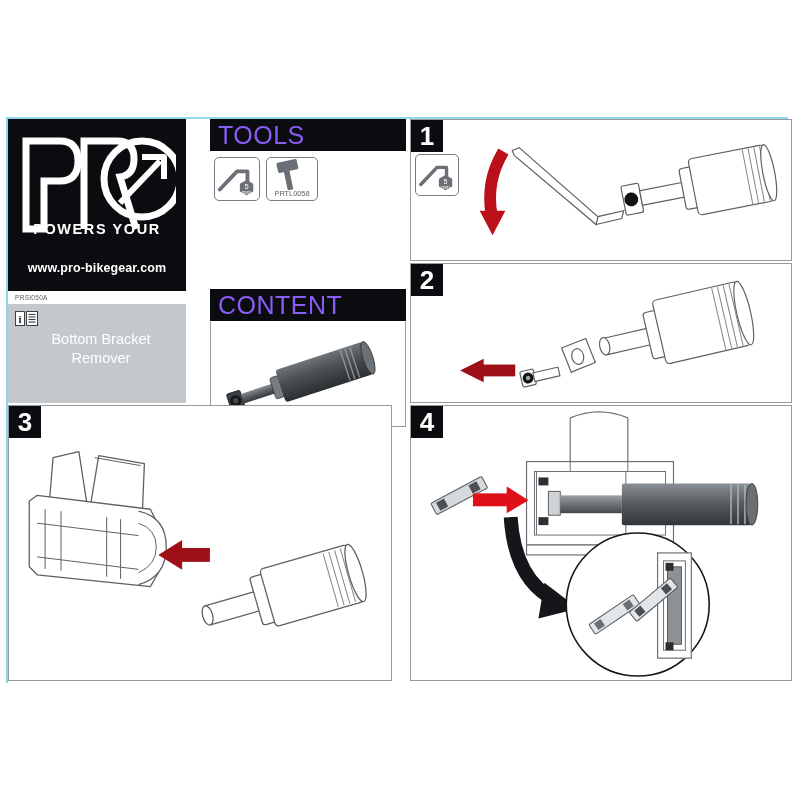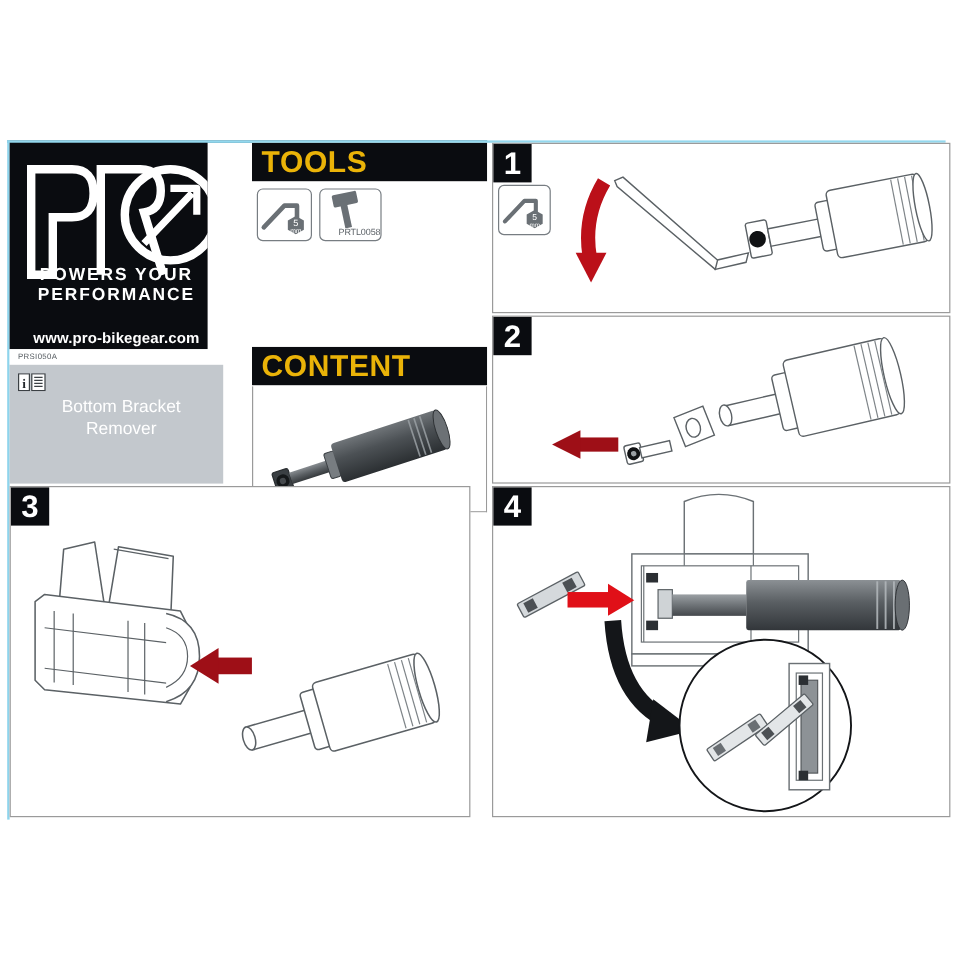--- a/index.html
+++ b/index.html
@@ -42,21 +42,21 @@
     position: absolute;
     box-sizing: border-box;
     border: 1px solid #9a9a9a;
     background: #ffffff;
     overflow: hidden;
   }
   
   #brand {
     position: absolute;
     left: 2px; top: 2px;
-    width: 165px; height: 172px;
+    width: 178px; height: 172px;
     background: #0a0c10;
     overflow: hidden;
   }
   #logo-wrap {
     position: absolute;
     left: 12px; top: 14px;
     width: 156px; height: 102px;
   }
   #tagline {
     position: absolute;
@@ -65,21 +65,21 @@
     text-align: center;
     color: #ffffff;
     font-weight: bold;
     font-size: 14.5px;
     letter-spacing: 1.6px;
     line-height: 17px;
     font-family: "Liberation Sans", sans-serif;
   }
   #brand-url {
     position: absolute;
-    left: 0; top: 156px;
+    left: 0; top: 142px;
     width: 178px;
     text-align: center;
     color: #ffffff;
     font-size: 12.5px;
     font-weight: bold;
     letter-spacing: 0.1px;
   }
   
   #partcode {
     position: absolute;
@@ -116,23 +116,23 @@
     line-height: 19px;
     font-family: "Liberation Sans", sans-serif;
   }
   
   .secthead {
     position: absolute;
     left: 0; top: 0;
     width: 100%;
     height: 32px;
     background: #0a0c10;
-    color: #eab308;
+    color: #8b5cf6;
     font-size: 25px;
-    font-weight: bold;
+    font-weight: normal;
     letter-spacing: 0.5px;
     line-height: 33px;
     padding-left: 8px;
     box-sizing: border-box;
     font-family: "Liberation Sans", sans-serif;
   }
   #tools-panel {
     left: 204px; top: 2px;
     width: 196px; height: 104px;
     border: none;
@@ -144,21 +144,21 @@
     border: 1.3px solid #777d82;
     border-radius: 5px;
     background: #ffffff;
   }
   #toolbadge-allen { left: 4px; top: 38px; width: 46px; height: 44px; }
   #toolbadge-hammer { left: 56px; top: 38px; width: 52px; height: 44px; }
   .badge-code {
     position: absolute;
     left: 0; bottom: 2px;
     width: 100%;
-    text-align: right;
+    text-align: center;
     font-size: 7.5px;
     color: #5d6368;
     font-family: "Liberation Sans", sans-serif;
     letter-spacing: -0.1px;
   }
   #content-panel {
     left: 204px; top: 148px;
     width: 196px; height: 138px;
     border: none;
     margin-top: 24px;
@@ -230,21 +230,20 @@
             <circle cx="122" cy="46" r="38"></circle>
           </g>
 
           <g fill="none" stroke="#ffffff" stroke-width="6" stroke-linejoin="round">
             <path d="M100 70 L140 28 M122 24 L144 24 L144 46"></path>
           </g>
         </svg>
       </div>
       <div id="tagline">
         <div>POWERS YOUR</div>
-        <div>PERFORMANCE</div>
       </div>
       <div id="brand-url">www.pro-bikegear.com</div>
     </div>
 
     <div id="partcode">PRSI050A</div>
 
     <div id="infoband">
       <div id="info-icon">
         <svg viewBox="0 0 24 15" width="24" height="15">
           <rect x="0.5" y="0.5" width="9" height="14" fill="#ffffff" stroke="#3b4044" stroke-width="1"></rect>

